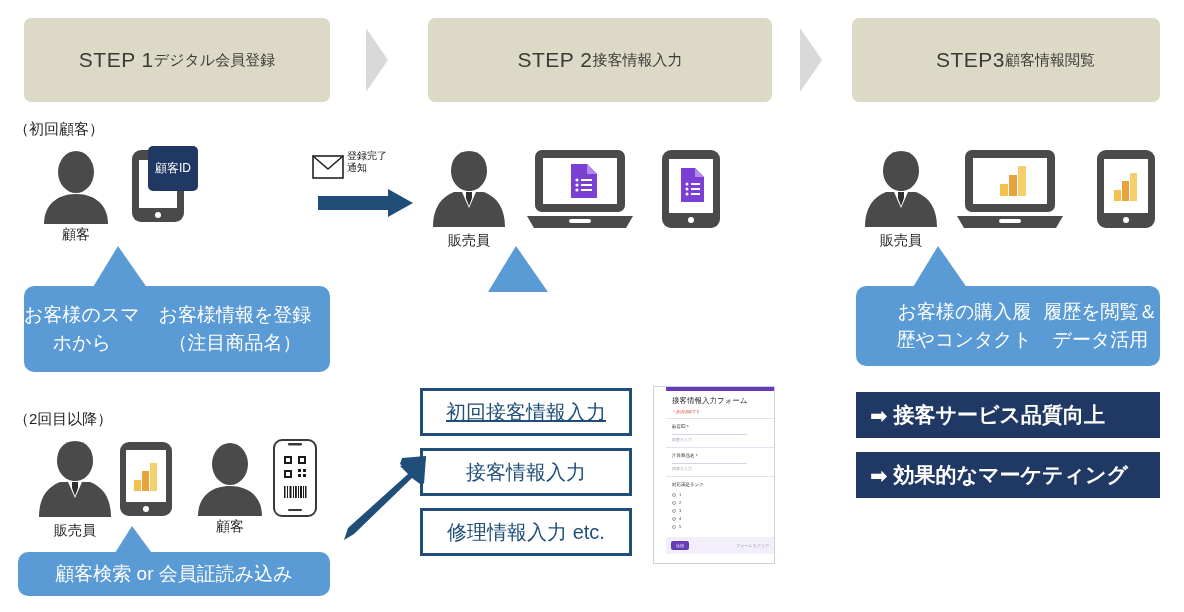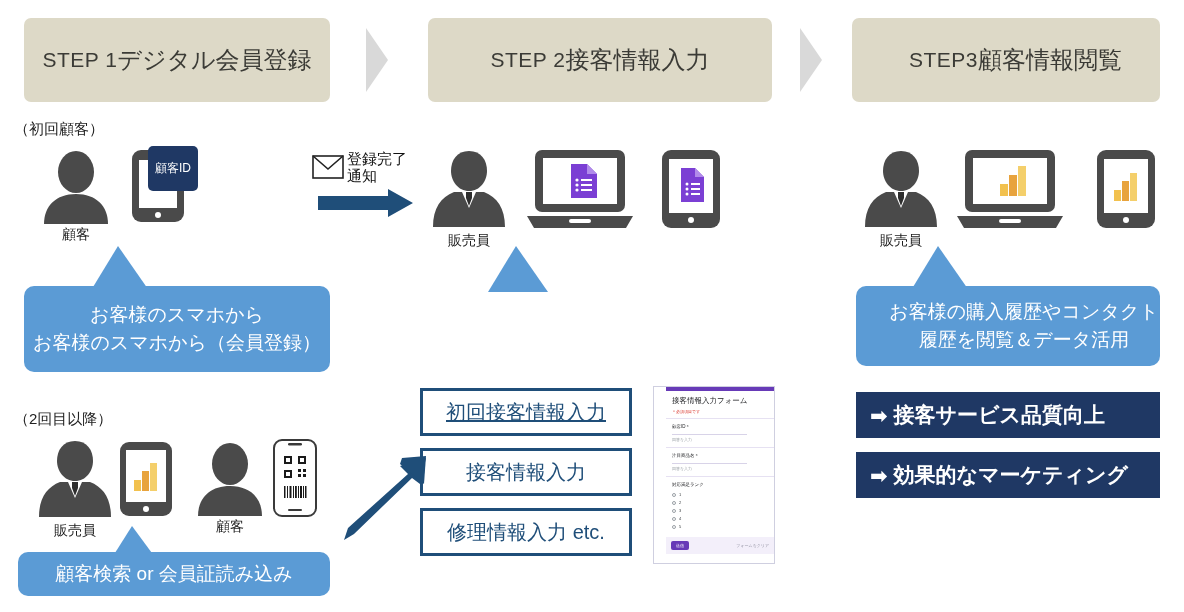--- a/index.html
+++ b/index.html
@@ -17,42 +17,42 @@
   .step-header {
     background: #DDD9C7;
     border-radius: 7px;
     display: flex;
     flex-direction: row;
     align-items: center;
     justify-content: center;
     color: #3b3b36;
   }
   .step-header .l1 { font-size: 21px; letter-spacing: .5px; line-height: 1.25; }
-  .step-header .l2 { font-size: 24px; line-height: 1.25; }
+  .step-header .l2 { font-size: 15px; line-height: 1.25; }
 
   .chevron {
     width: 0; height: 0;
     border-top: 32px solid transparent;
     border-bottom: 32px solid transparent;
     border-left: 22px solid #D9D9D9;
   }
 
   
   .sec-label { font-size: 15px; color: #222; }
 
   
   .caption { font-size: 14px; color: #1a1a1a; text-align: center; }
 
   
   .callout {
     background: #5B9BD5;
     border-radius: 10px;
     color: #fff;
     display: flex;
-    flex-direction: column;
+    flex-direction: row;
     align-items: center;
     justify-content: center;
     text-align: center;
     line-height: 1.45;
     font-size: 19px;
   }
   .callout.small { font-size: 19px; }
 
   
   .navy-box {
@@ -78,21 +78,21 @@
   .id-badge {
     background: #1F3864;
     color: #fff;
     font-size: 12px;
     border-radius: 5px;
     padding: 14px 7px;
     white-space: nowrap;
   }
 
   
-  .mail-note { font-size: 15px; color: #111; line-height: 1.15; }
+  .mail-note { font-size: 10px; color: #111; line-height: 1.15; }
 
   
   .form-thumb {
     background: #fff;
     border: 1px solid #cfcfe0;
     overflow: hidden;
   }
   .ft-top { height: 4px; background: #673AB7; }
   .ft-title { font-size: 7.5px; color: #202124; padding: 5px 6px 3px 6px; }
   .ft-req { font-size: 4px; color: #d93025; padding: 0 6px 4px 6px; }
@@ -148,21 +148,21 @@
     <rect x="9" y="12" width="38" height="48" fill="#ffffff"></rect>
     <circle cx="28" cy="67" r="3" fill="#ffffff"></circle>
   </svg>
   <div class="abs id-badge" style="left:148px; top:146px;">顧客ID</div>
 
   <svg class="abs" width="90" height="46" viewBox="0 0 90 46" style="left:80px; top:246px;">
     <polygon points="10,46 38,0 70,46" fill="#5B9BD5"></polygon>
   </svg>
   <div class="abs callout" style="left:24px; top:286px; width:306px; height:86px;">
     <div>お客様のスマホから</div>
-    <div>お客様のスマホから（会員登録）</div>
+    <div>お客様情報を登録（注目商品名）</div>
   </div>
 
   <svg class="abs" width="32" height="24" viewBox="0 0 32 24" style="left:312px; top:155px;">
     <rect x="1" y="1" width="30" height="22" fill="#ffffff" stroke="#222" stroke-width="1.6"></rect>
     <polyline points="1,1 16,14 31,1" fill="none" stroke="#222" stroke-width="1.6"></polyline>
   </svg>
   <div class="abs mail-note" style="left:347px; top:150px;">
     <div class="nowrap">登録完了</div>
     <div class="nowrap">通知</div>
   </div>

